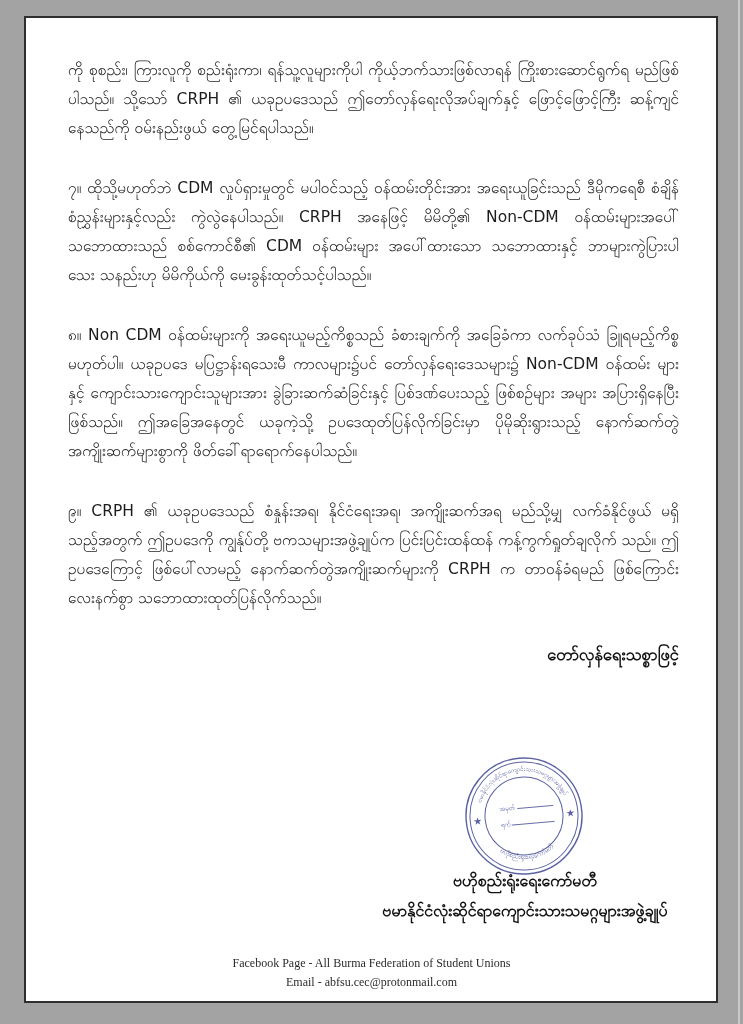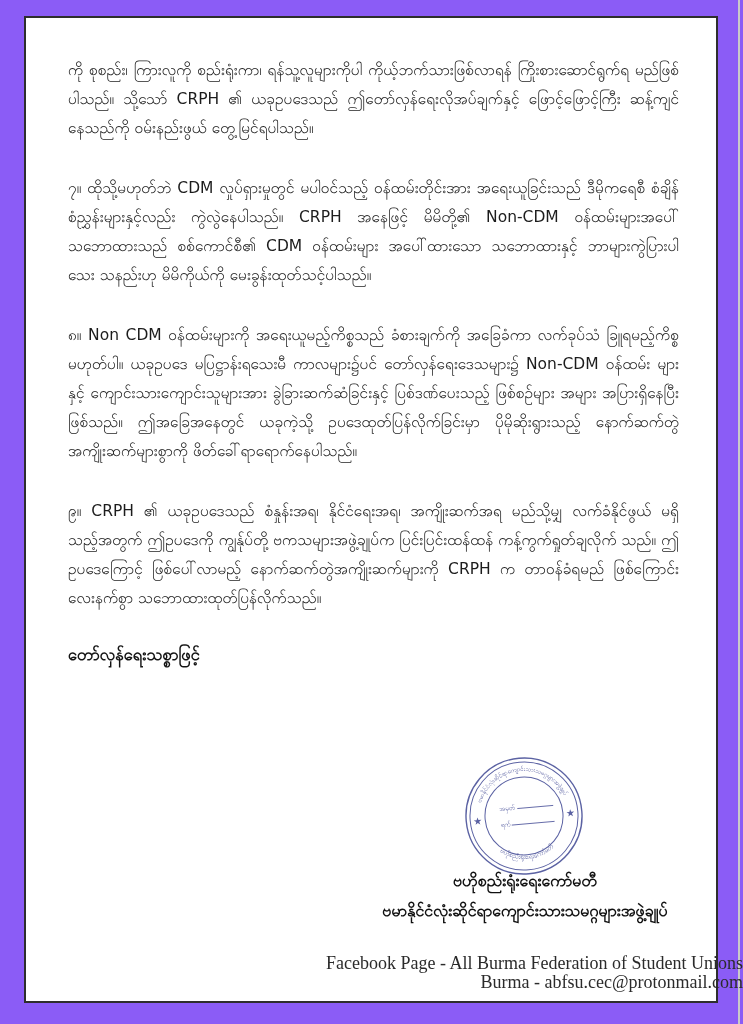--- a/index.html
+++ b/index.html
@@ -10,21 +10,21 @@
     background: #ffffff;
     font-family: "DejaVu Sans", "Liberation Sans", sans-serif;
     color: #1c1c1c;
     overflow: hidden;
   }
 
   .page {
     position: relative;
     width: 743px;
     height: 1024px;
-    background: #8b5cf6;
+    background: #a3a3a3;
   }
 
   
   .scan-edge {
     position: absolute;
     top: 0; right: 3px;
     width: 2px; height: 100%;
     background: #c9c9c9;
   }
 
@@ -43,21 +43,21 @@
   .body-paragraph {
     font-size: 15.5px;
     line-height: 29px;
     text-align: justify;
     color: #1c1c1c;
     margin-bottom: 31px;
     word-break: break-word;
   }
 
   .closing-line {
-    text-align: left;
+    text-align: right;
     font-size: 16.5px;
     font-weight: 600;
     color: #141414;
     margin-top: 2px;
   }
 
   .seal {
     position: absolute;
     left: 462px; top: 754px;
     width: 124px; height: 124px;
@@ -71,23 +71,23 @@
     font-weight: 700;
     font-size: 16px;
     line-height: 30px;
     color: #111;
   }
 
   .footer {
     position: absolute;
     left: 0; bottom: 32px;
     width: 100%;
-    text-align: right;
+    text-align: center;
     font-family: "Liberation Serif", "DejaVu Serif", serif;
-    font-size: 18px;
+    font-size: 12px;
     line-height: 19px;
     color: #2b2b2b;
   }
 </style>
 </head>
 <body>
 
 <div class="page">
   <div class="scan-edge"></div>
   <div class="page-frame"></div>
@@ -122,15 +122,15 @@
     </g>
   </svg>
 
   <div class="signature-block">
     <div>ဗဟိုစည်းရုံးရေးကော်မတီ</div>
     <div>ဗမာနိုင်ငံလုံးဆိုင်ရာကျောင်းသားသမဂ္ဂများအဖွဲ့ချုပ်</div>
   </div>
 
   <div class="footer">
     <div>Facebook Page - All Burma Federation of Student Unions</div>
-    <div>Burma - abfsu.cec@protonmail.com</div>
+    <div>Email - abfsu.cec@protonmail.com</div>
   </div>
 </div>
 
 </body></html>

